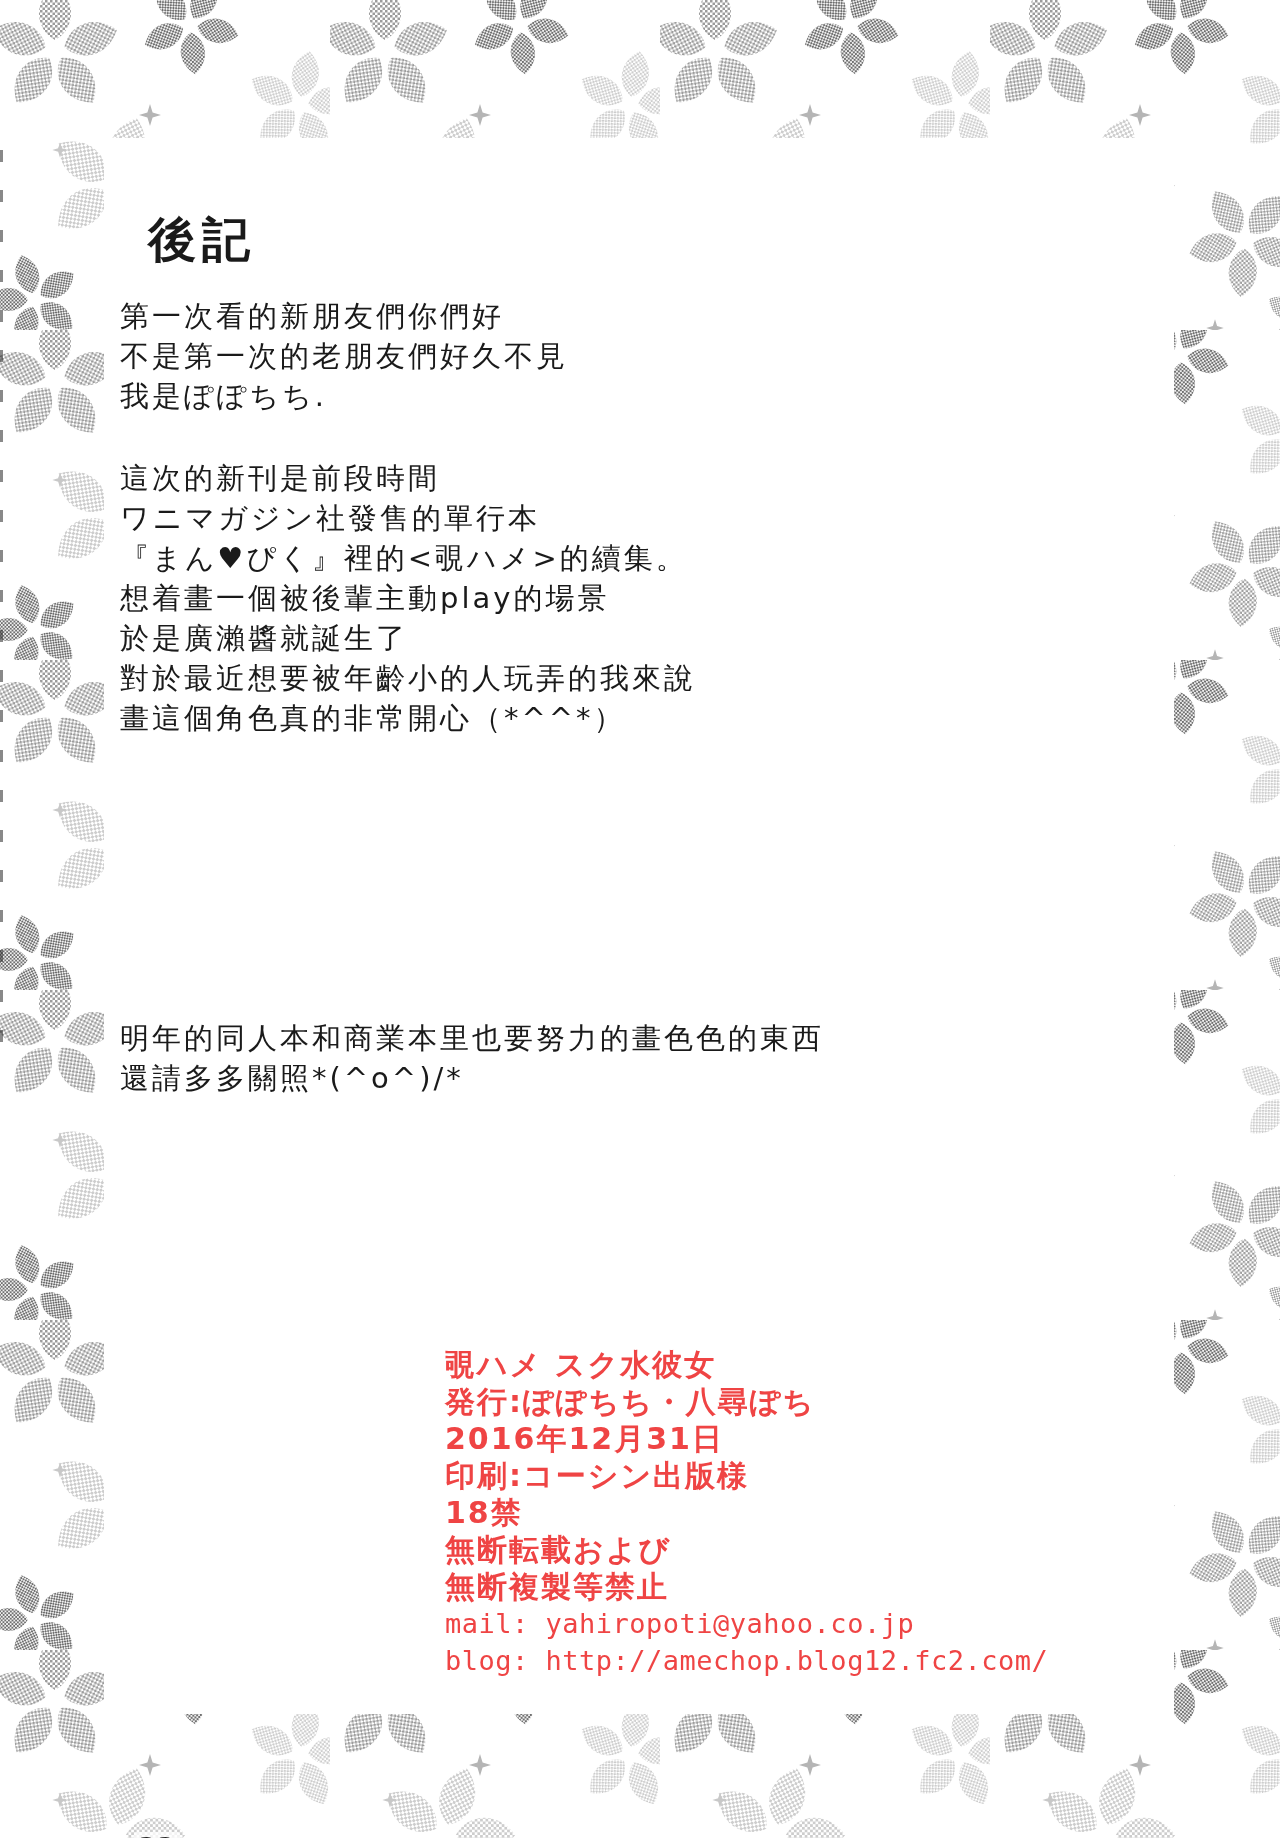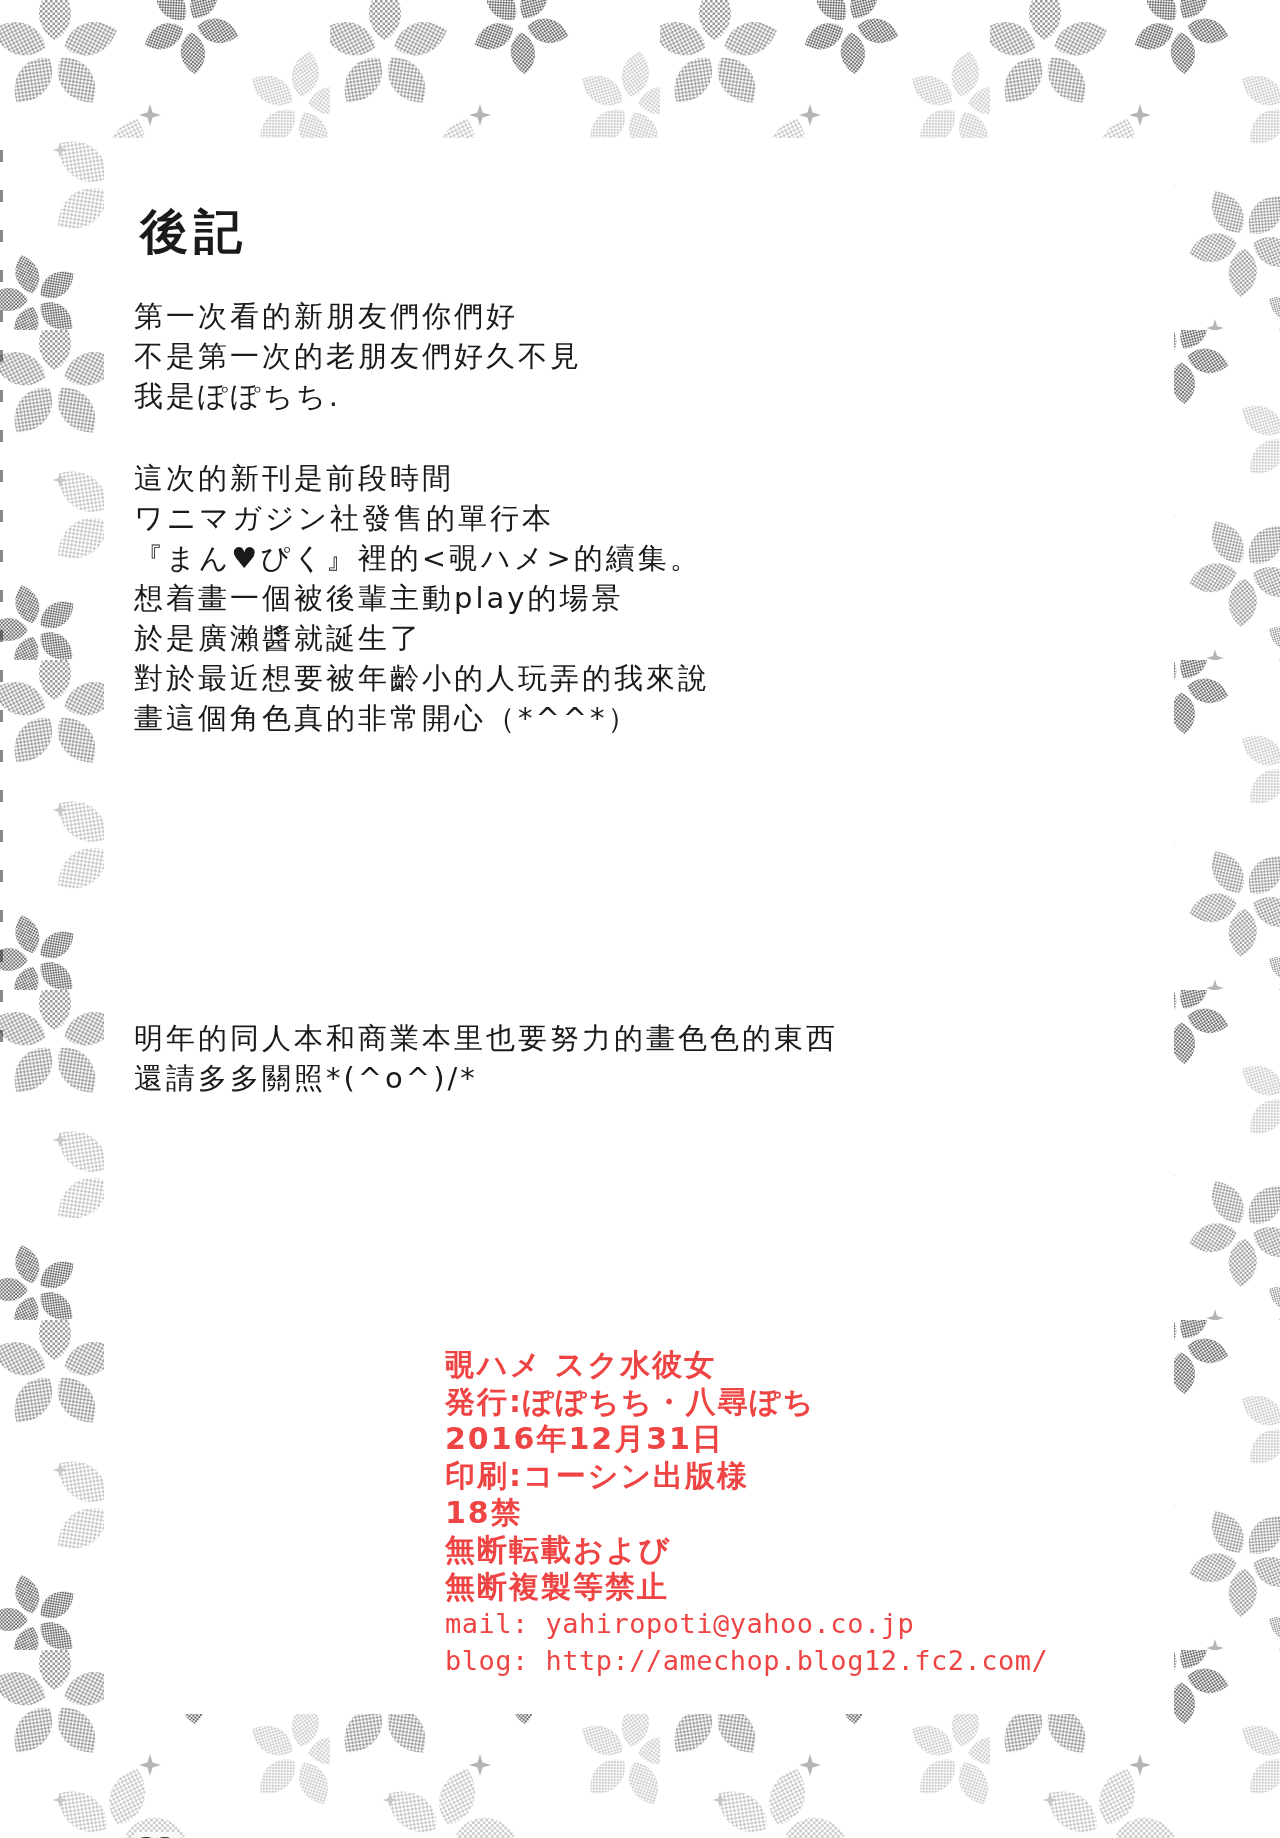--- a/index.html
+++ b/index.html
@@ -12,23 +12,23 @@
     overflow: hidden;
     font-family: "DejaVu Sans", sans-serif;
     color: #1a1a1a;
   }
   .bg-svg { position: absolute; left: 0; top: 0; width: 1280px; height: 1838px; }
   .content { position: absolute; left: 0; top: 0; width: 1280px; height: 1838px; }
 
   .page-title {
     position: absolute; left: 132px; top: 192px;
     font-size: 48px; font-weight: 600; letter-spacing: 6px;
-    margin: 8px; white-space: nowrap;
+    margin: 16px; white-space: nowrap;
   }
-  .para { position: absolute; left: 134px; white-space: nowrap; }
+  .para { position: absolute; left: 120px; white-space: nowrap; }
   .para .line {
     height: 40px; line-height: 40px;
     font-size: 29px; letter-spacing: 3px;
     font-weight: 500;
   }
   .para-greeting { top: 296px; }
   .para-book    { top: 458px; }
   .para-events  { top: 776px; }
   .para-closing { top: 1018px; }
 

